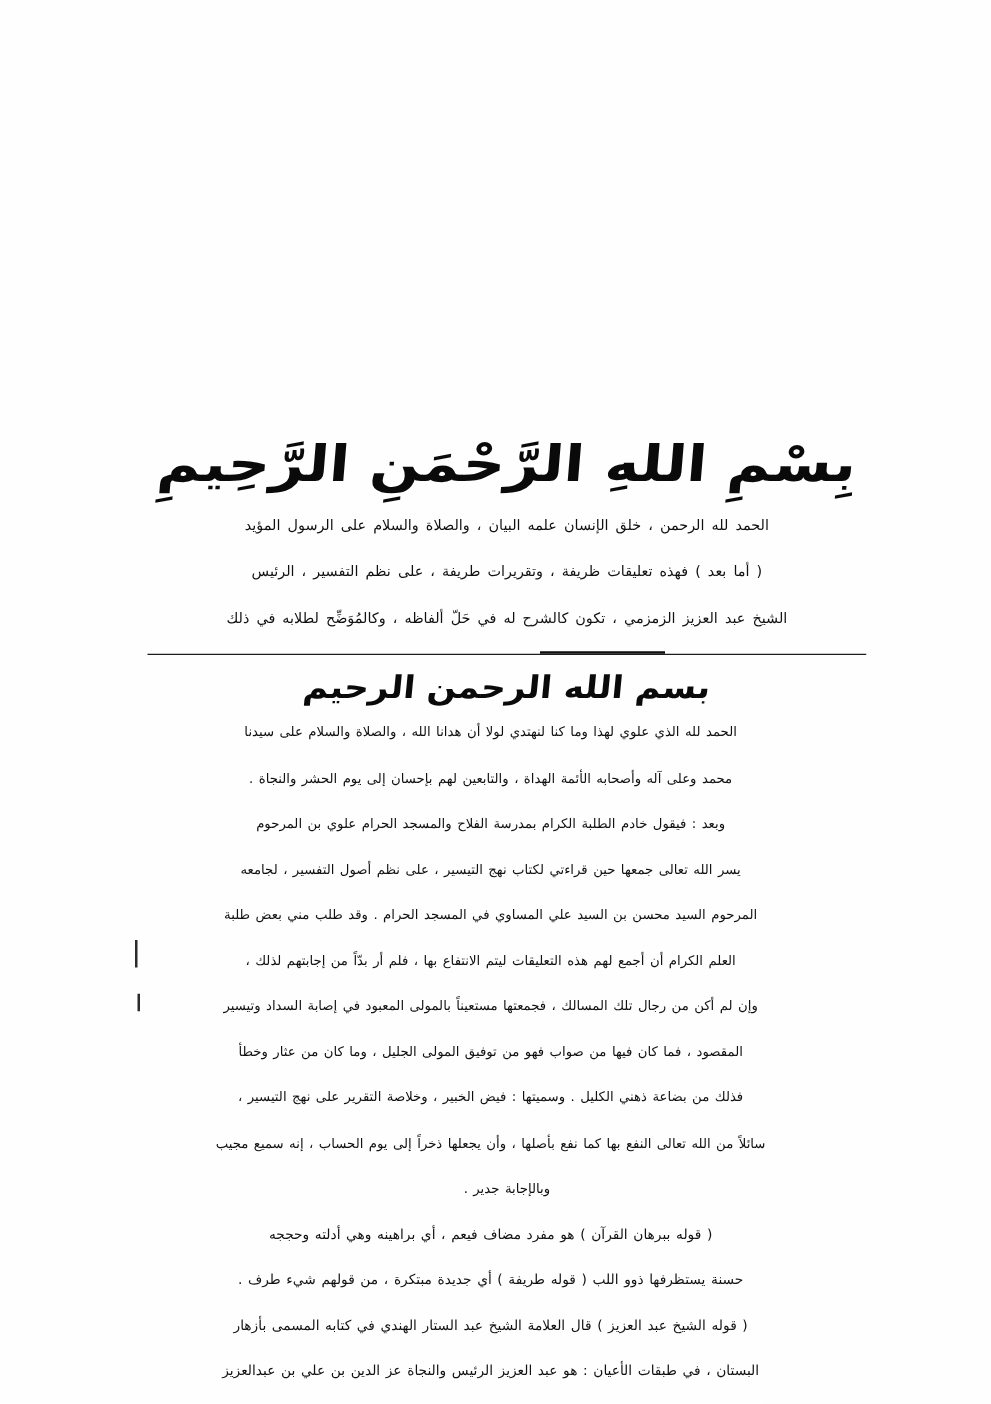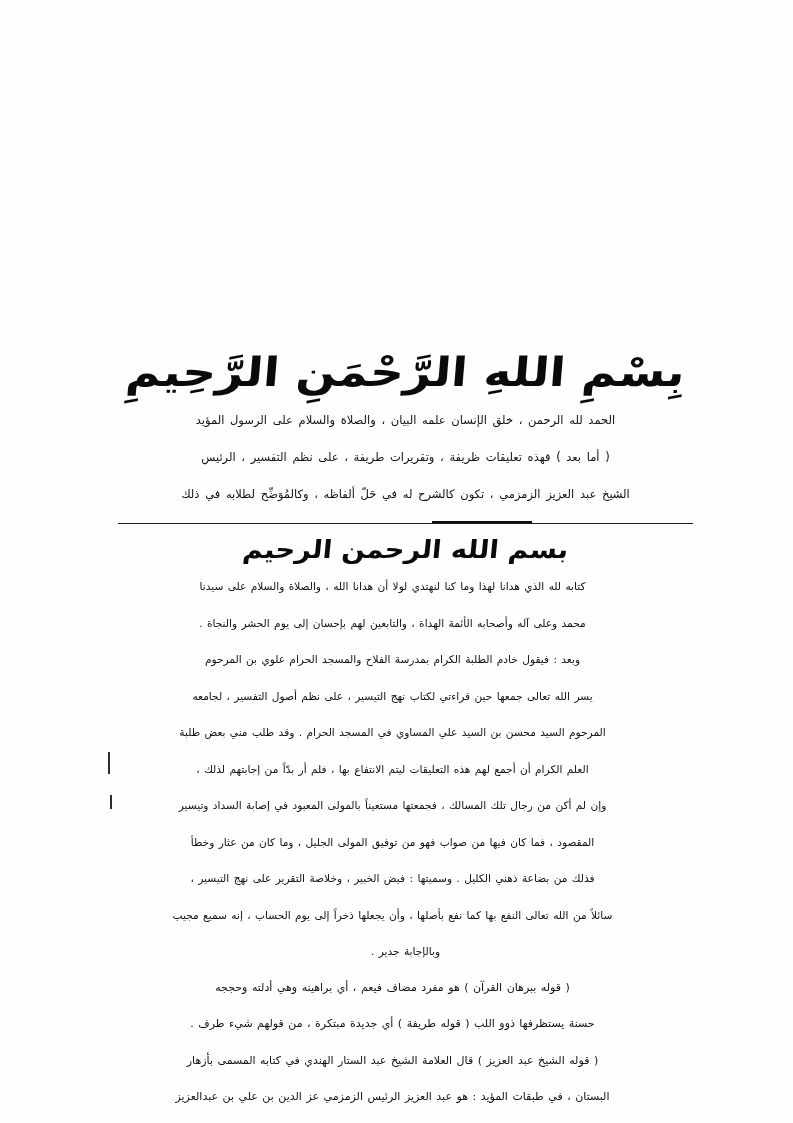--- a/index.html
+++ b/index.html
@@ -173,36 +173,36 @@
     </div>
 
     <div class="rule-row">
       <div class="rule-long"></div>
       <div class="rule-short"></div>
     </div>
 
     <div class="basmala basmala-2">بسم الله الرحمن الرحيم</div>
 
     <div class="block block-2">
-      <p>كتابه لله الذي هدانا لهذا وما كنا لنهتدي لولا أن هدانا الله ، والصلاة والسلام على سيدنا</p>
+      <p>الحمد لله الذي علوي لهذا وما كنا لنهتدي لولا أن هدانا الله ، والصلاة والسلام على سيدنا</p>
       <p>محمد وعلى آله وأصحابه الأئمة الهداة ، والتابعين لهم بإحسان إلى يوم الحشر والنجاة .</p>
       <p>وبعد : فيقول خادم الطلبة الكرام بمدرسة الفلاح والمسجد الحرام علوي بن المرحوم</p>
       <p>يسر الله تعالى جمعها حين قراءتي لكتاب نهج التيسير ، على نظم أصول التفسير ، لجامعه</p>
       <p>المرحوم السيد محسن بن السيد علي المساوي في المسجد الحرام . وقد طلب مني بعض طلبة</p>
       <p>العلم الكرام أن أجمع لهم هذه التعليقات ليتم الانتفاع بها ، فلم أر بدّاً من إجابتهم لذلك ،</p>
       <p>وإن لم أكن من رجال تلك المسالك ، فجمعتها مستعيناً بالمولى المعبود في إصابة السداد وتيسير</p>
       <p>المقصود ، فما كان فيها من صواب فهو من توفيق المولى الجليل ، وما كان من عثار وخطأ</p>
       <p>فذلك من بضاعة ذهني الكليل . وسميتها : فيض الخبير ، وخلاصة التقرير على نهج التيسير ،</p>
       <p>سائلاً من الله تعالى النفع بها كما نفع بأصلها ، وأن يجعلها ذخراً إلى يوم الحساب ، إنه سميع مجيب</p>
       <p style="text-indent:0;">وبالإجابة جدير .</p>
     </div>
 
     <div class="block block-3">
       <p>( قوله ببرهان القرآن ) هو مفرد مضاف فيعم ، أي براهينه وهي أدلته وحججه</p>
       <p>حسنة يستظرفها ذوو اللب ( قوله طريفة ) أي جديدة مبتكرة ، من قولهم شيء طرف .</p>
       <p>( قوله الشيخ عبد العزيز ) قال العلامة الشيخ عبد الستار الهندي في كتابه المسمى بأزهار</p>
-      <p>البستان ، في طبقات المؤيد : هو عبد العزيز الرئيس الزمزمي عز الدين بن علي بن عبدالعزيز</p>
+      <p>البستان ، في طبقات الأعيان : هو عبد العزيز الرئيس والنجاة عز الدين بن علي بن عبدالعزيز</p>
     </div>
 
     <div class="footnote-rule"></div>
 
   </div>
 </div>
 
 </body></html>

